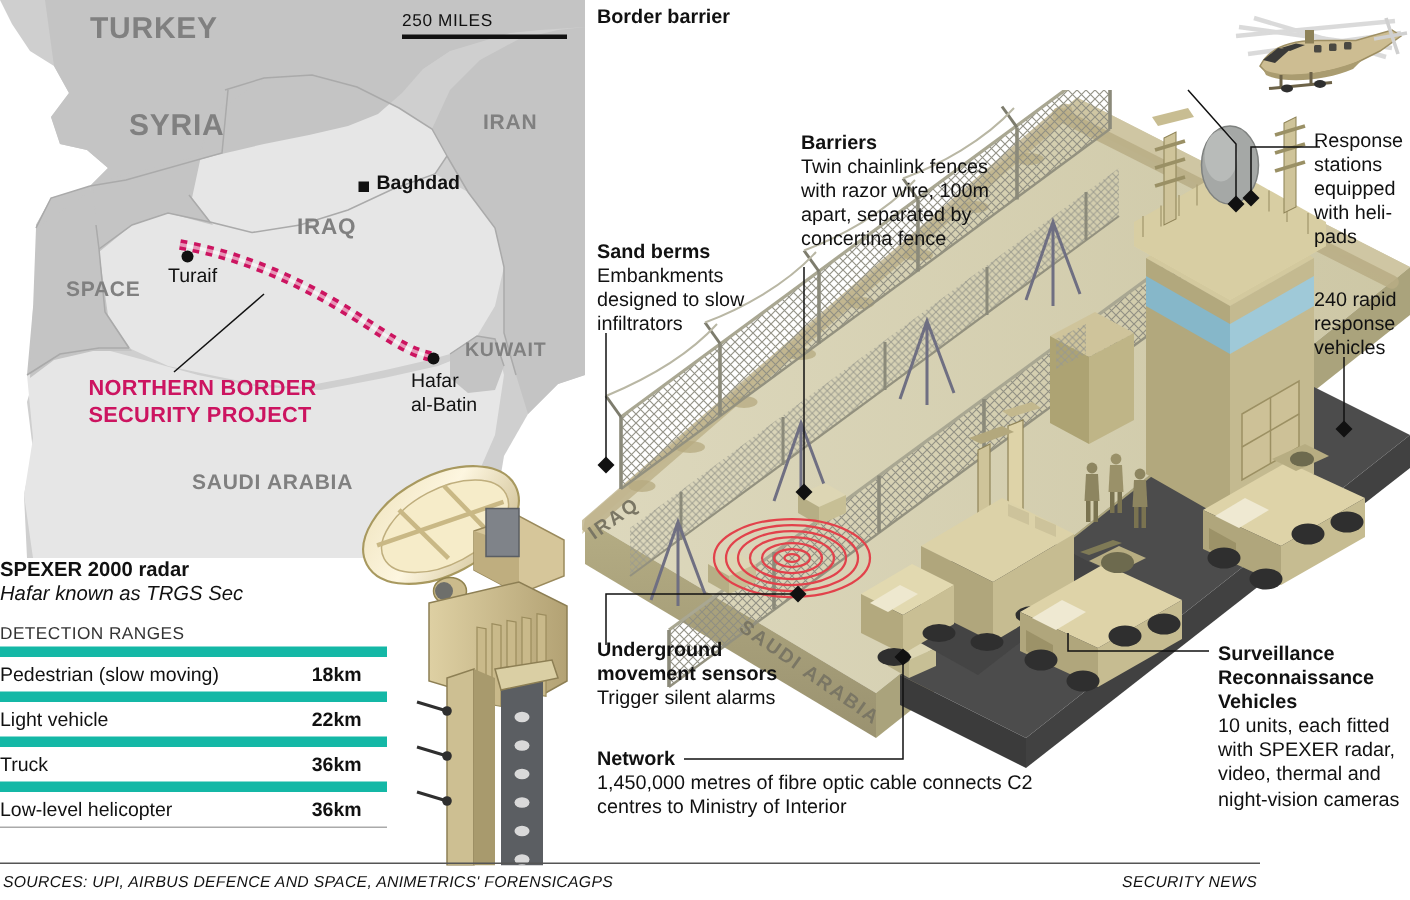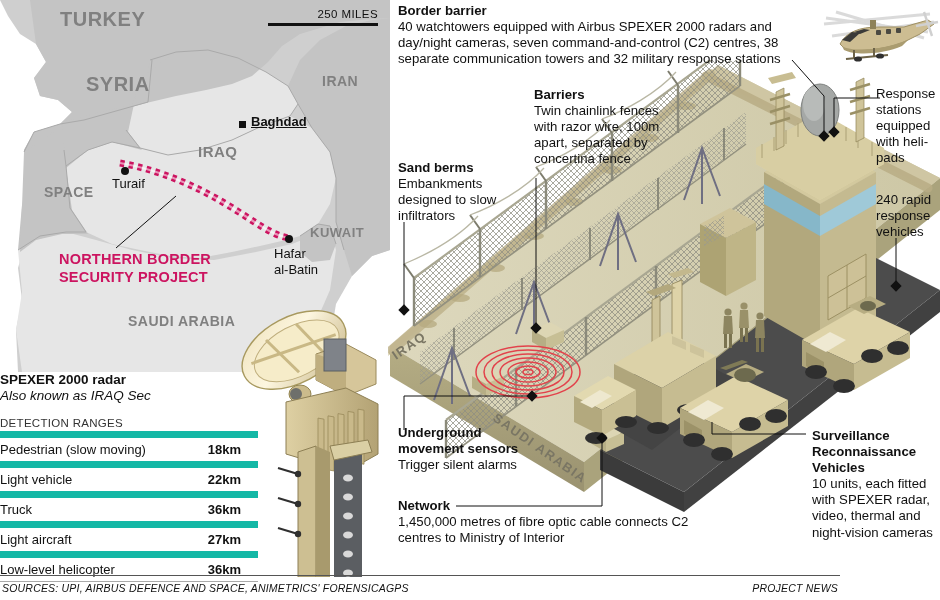--- a/index.html
+++ b/index.html
@@ -7,21 +7,21 @@
        font-family:"Liberation Sans","DejaVu Sans",sans-serif;color:#111;}
   .abs{position:absolute;}
 
   
   #map-panel{left:0;top:0;width:390px;height:372px;background:#cfcfcf;overflow:hidden;}
   #map-svg{position:absolute;left:0;top:0;}
   .map-label{position:absolute;font-weight:bold;color:#808080;letter-spacing:.5px;}
   .city-label{position:absolute;color:#111;font-size:13px;}
   .city-dot{position:absolute;background:#111;}
   .proj-label{position:absolute;color:#cc1460;font-weight:bold;font-size:14.5px;line-height:1.25;letter-spacing:.2px;}
-  #scalebar-wrap{position:absolute;left:268px;top:8px;width:110px;text-align:right;}
+  #scalebar-wrap{position:absolute;left:268px;top:8px;width:110px;text-align:left;}
   #scalebar-text{font-size:11.5px;color:#111;letter-spacing:.4px;}
   #scalebar-line{height:3px;background:#111;margin-top:3px;}
 
   
   #spec-panel{left:0;top:372px;width:270px;}
   #spec-title{font-size:13.5px;font-weight:bold;color:#111;}
   #spec-sub{font-size:13.5px;font-style:italic;color:#111;margin-top:1px;}
   #spec-ranges-label{font-size:11.5px;color:#333;margin-top:14px;letter-spacing:.3px;}
   table#spec-table{border-collapse:collapse;width:258px;margin-top:2px;}
   table#spec-table td{border-top:7px solid #14b8a6;font-size:13px;padding:4px 0 4px 0;color:#111;}
@@ -117,21 +117,21 @@
 
   <div class="map-label" style="left:60px;top:8px;font-size:20px;">TURKEY</div>
   <div class="map-label" style="left:86px;top:73px;font-size:20px;">SYRIA</div>
   <div class="map-label" style="left:322px;top:73px;font-size:14px;">IRAN</div>
   <div class="map-label" style="left:198px;top:143px;font-size:15px;">IRAQ</div>
   <div class="map-label" style="left:44px;top:184px;font-size:14px;">SPACE</div>
   <div class="map-label" style="left:310px;top:225px;font-size:13px;text-align:center;">KUWAIT</div>
   <div class="map-label" style="left:128px;top:313px;font-size:14px;">SAUDI ARABIA</div>
 
   <div class="city-dot" style="left:239px;top:121px;width:7px;height:7px;"></div>
-  <div class="city-label" style="left:251px;top:114px;font-weight:bold;text-decoration:underline;">Baghdad</div>
+  <div class="city-label" style="left:251px;top:114px;font-weight:bold;">Baghdad</div>
 
   <div class="city-dot" style="left:121px;top:167px;width:8px;height:8px;border-radius:50%;"></div>
   <div class="city-label" style="left:112px;top:176px;">Turaif</div>
 
   <div class="city-dot" style="left:285px;top:235px;width:8px;height:8px;border-radius:50%;"></div>
   <div class="city-label" style="left:274px;top:246px;white-space:pre-line;line-height:1.2;">Hafar
 al-Batin</div>
 
   <div class="proj-label" style="left:59px;top:250px;white-space:pre-line;">NORTHERN BORDER
 SECURITY PROJECT</div>
@@ -195,39 +195,35 @@
   </g>
   <g fill="#2f2f2f">
     <circle cx="60" cy="182" r="3.2"></circle>
       <circle cx="60" cy="212" r="3.2"></circle>
       <circle cx="60" cy="242" r="3.2"></circle>
   </g>
 </svg>
 
 <div id="spec-panel" class="abs">
   <div id="spec-title">SPEXER 2000 radar</div>
-  <div id="spec-sub">Also known as IRAQ Sec</div>
+  <div id="spec-sub">Hafar known as TRGS Sec</div>
   <div id="spec-ranges-label">DETECTION RANGES</div>
   <table id="spec-table">
     <tbody id="spec-tbody">
         <tr>
           <td>Pedestrian (slow moving)</td>
           <td class="val">18km</td>
         </tr>
         <tr>
           <td>Light vehicle</td>
           <td class="val">22km</td>
         </tr>
         <tr>
           <td>Truck</td>
           <td class="val">36km</td>
-        </tr>
-        <tr>
-          <td>Light aircraft</td>
-          <td class="val">27km</td>
         </tr>
         <tr>
           <td>Low-level helicopter</td>
           <td class="val">36km</td>
         </tr>
       </tbody>
   </table>
 </div>
 
 <svg id="scene" class="abs" width="552" height="505" viewBox="0 0 552 505">
@@ -526,21 +522,20 @@
   <g stroke="#6d6348" stroke-width="2" fill="none">
     <path d="M42,48 L42,56 M62,46 L62,54"></path>
       <path d="M34,57 L76,53"></path>
   </g>
   <ellipse cx="46" cy="57" rx="4" ry="2.6" fill="#2f2f2f"></ellipse>
   <ellipse cx="68" cy="54" rx="4" ry="2.6" fill="#2f2f2f"></ellipse>
 </svg>
 
 <div class="callout" style="left:398px;top:3px;width:418px;">
   <div class="co-head">Border barrier</div>
-  <div class="co-body">40 watchtowers equipped with Airbus SPEXER 2000 radars and day/night cameras, seven command-and-control (C2) centres, 38 separate communication towers and 32 military response stations</div>
 </div>
 <svg class="abs" style="left:790px;top:58px;" width="60" height="90">
   <path d="M2,2 L34,38 L34,78" stroke="#111" stroke-width="1" fill="none"></path>
   <rect x="30" y="74" width="8" height="8" fill="#111" transform="rotate(45 34 78)"></rect>
 </svg>
 
 <div class="callout" style="left:534px;top:87px;width:150px;">
   <div class="co-head">Barriers</div>
   <div class="co-body">Twin chainlink fences with razor wire, 100m apart, separated by concertina fence</div>
 </div>
@@ -595,14 +590,14 @@
 <div class="callout" style="left:812px;top:428px;width:128px;">
   <div class="co-head">Surveillance Reconnaissance Vehicles</div>
   <div class="co-body">10 units, each fitted with SPEXER radar, video, thermal and night-vision cameras</div>
 </div>
 <svg class="abs" style="left:690px;top:420px;" width="124" height="20">
   <path d="M116,14 L22,14 L22,2" stroke="#111" stroke-width="1" fill="none"></path>
 </svg>
 
 <div id="footer">
   <div id="footer-src">SOURCES: UPI, AIRBUS DEFENCE AND SPACE, ANIMETRICS' FORENSICAGPS</div>
-  <div id="footer-brand">PROJECT NEWS</div>
+  <div id="footer-brand">SECURITY NEWS</div>
 </div>
 
 </body></html>

